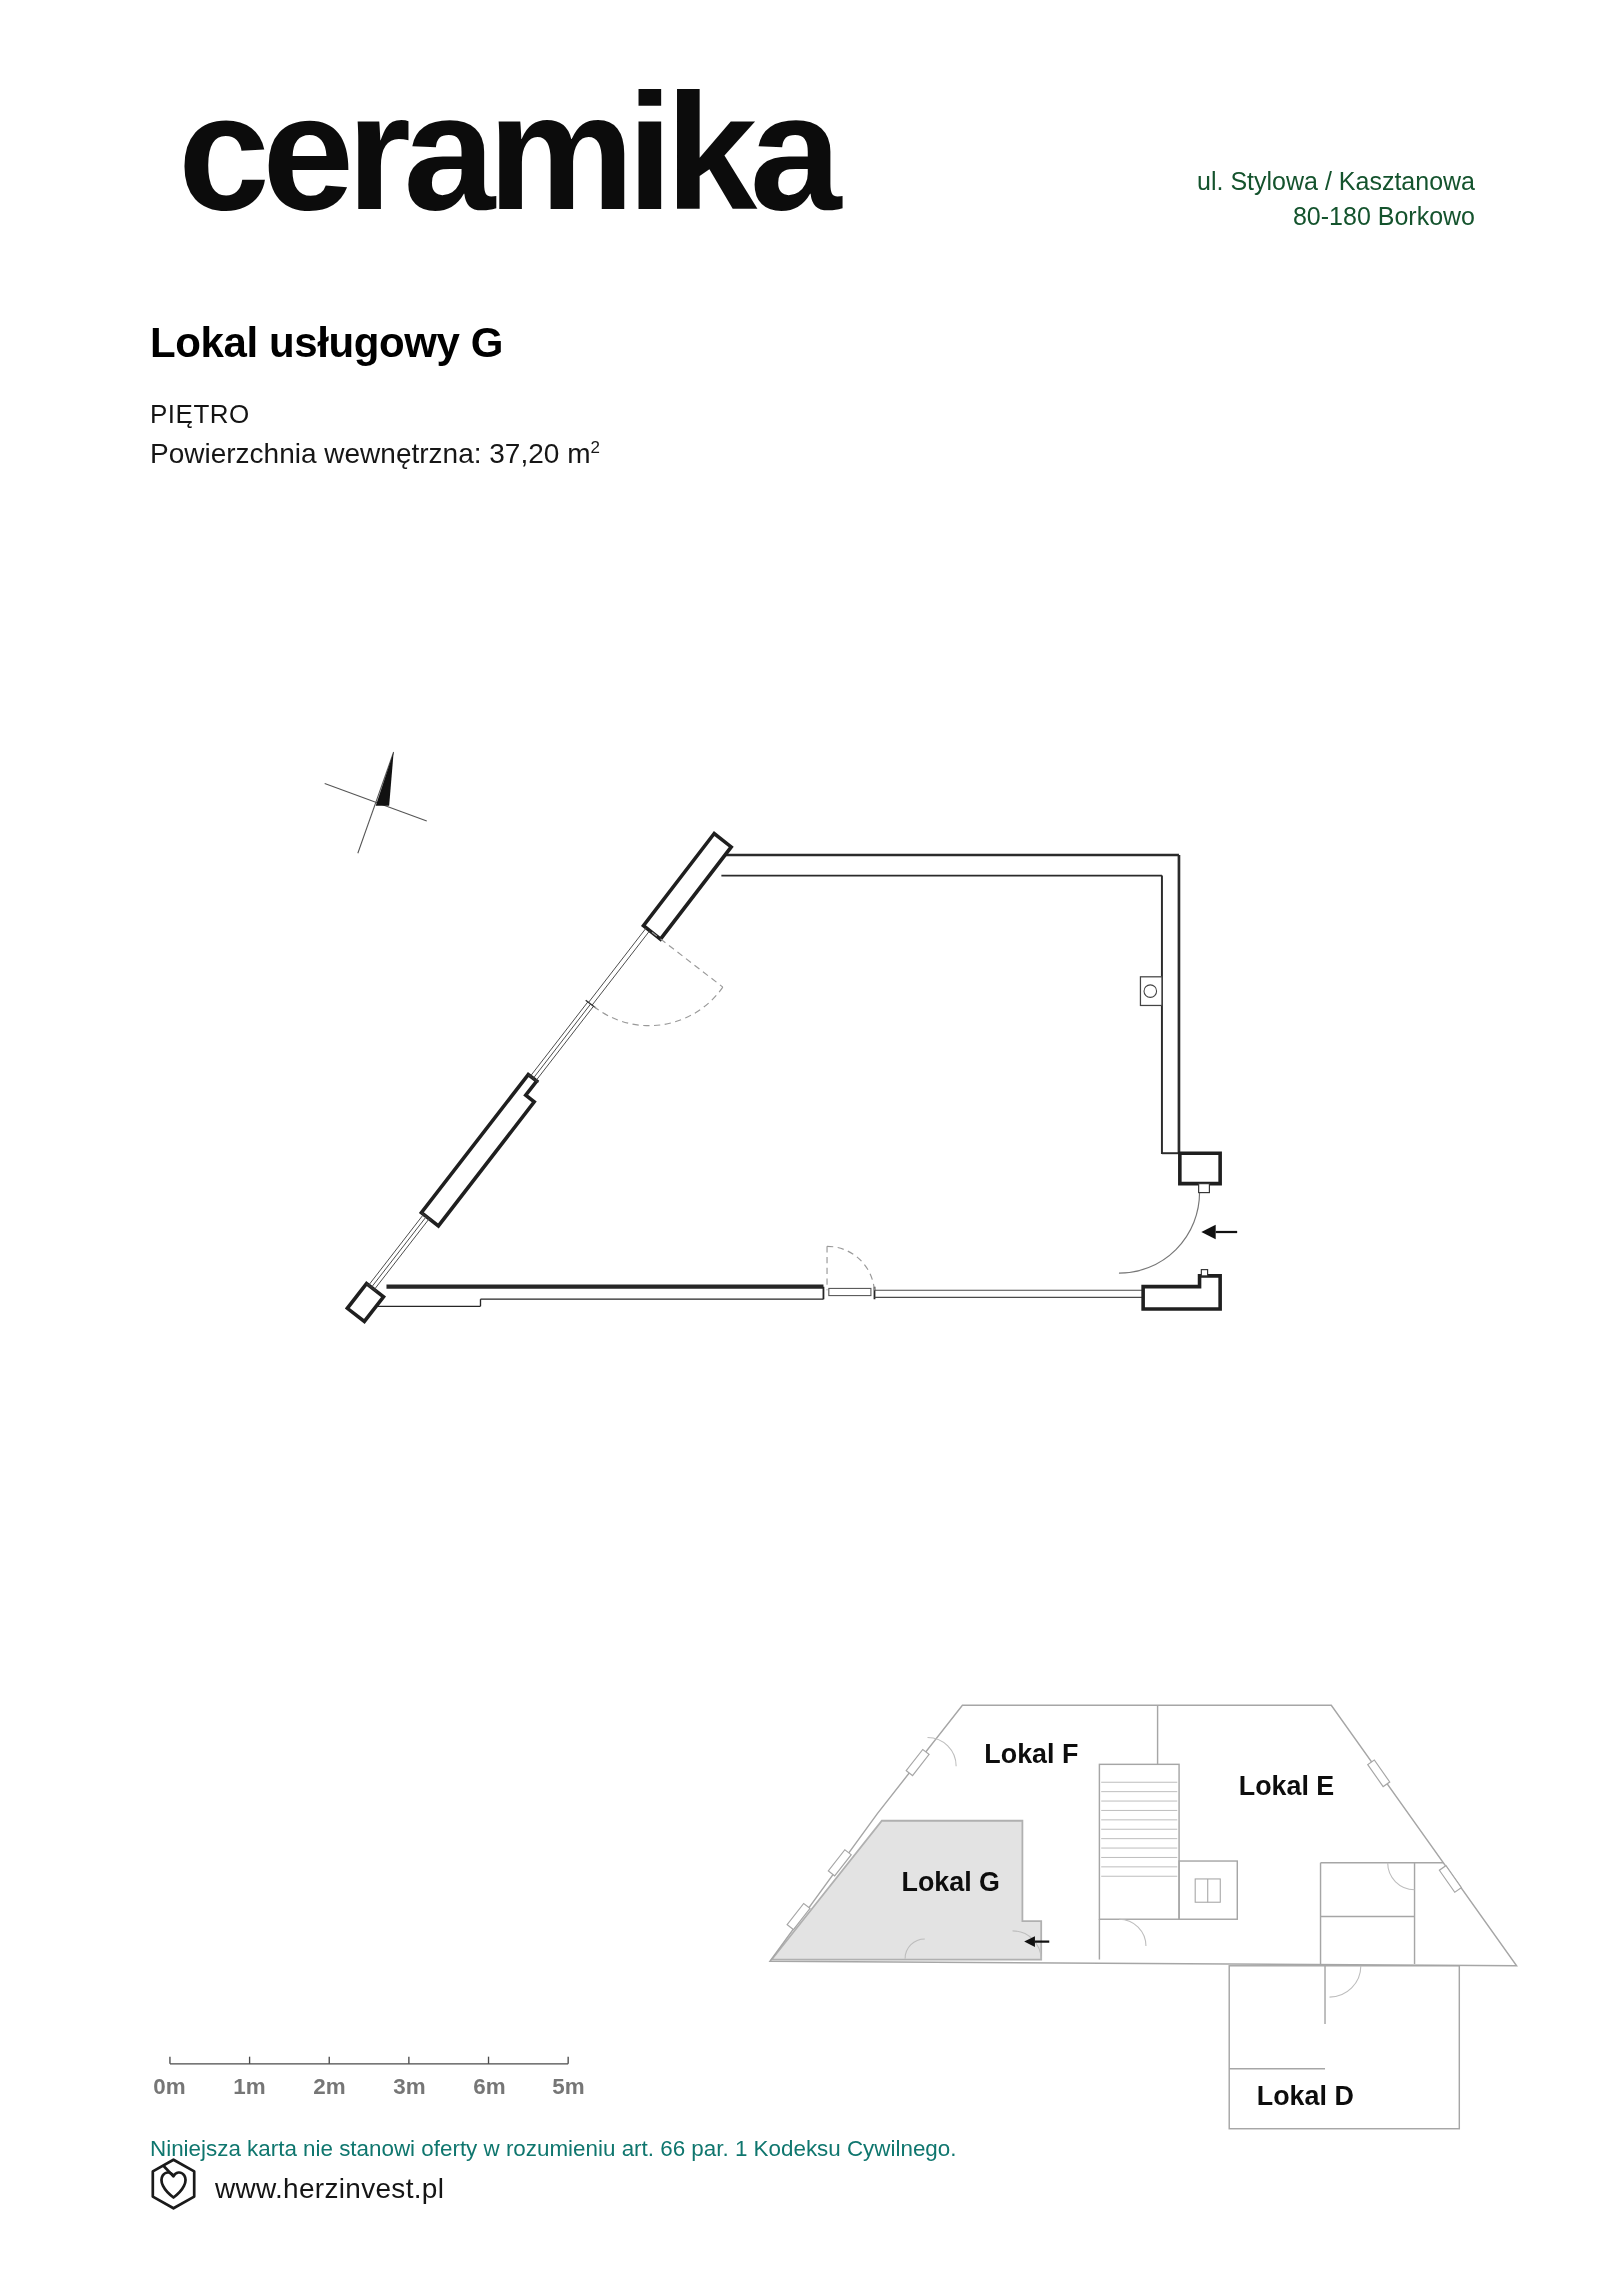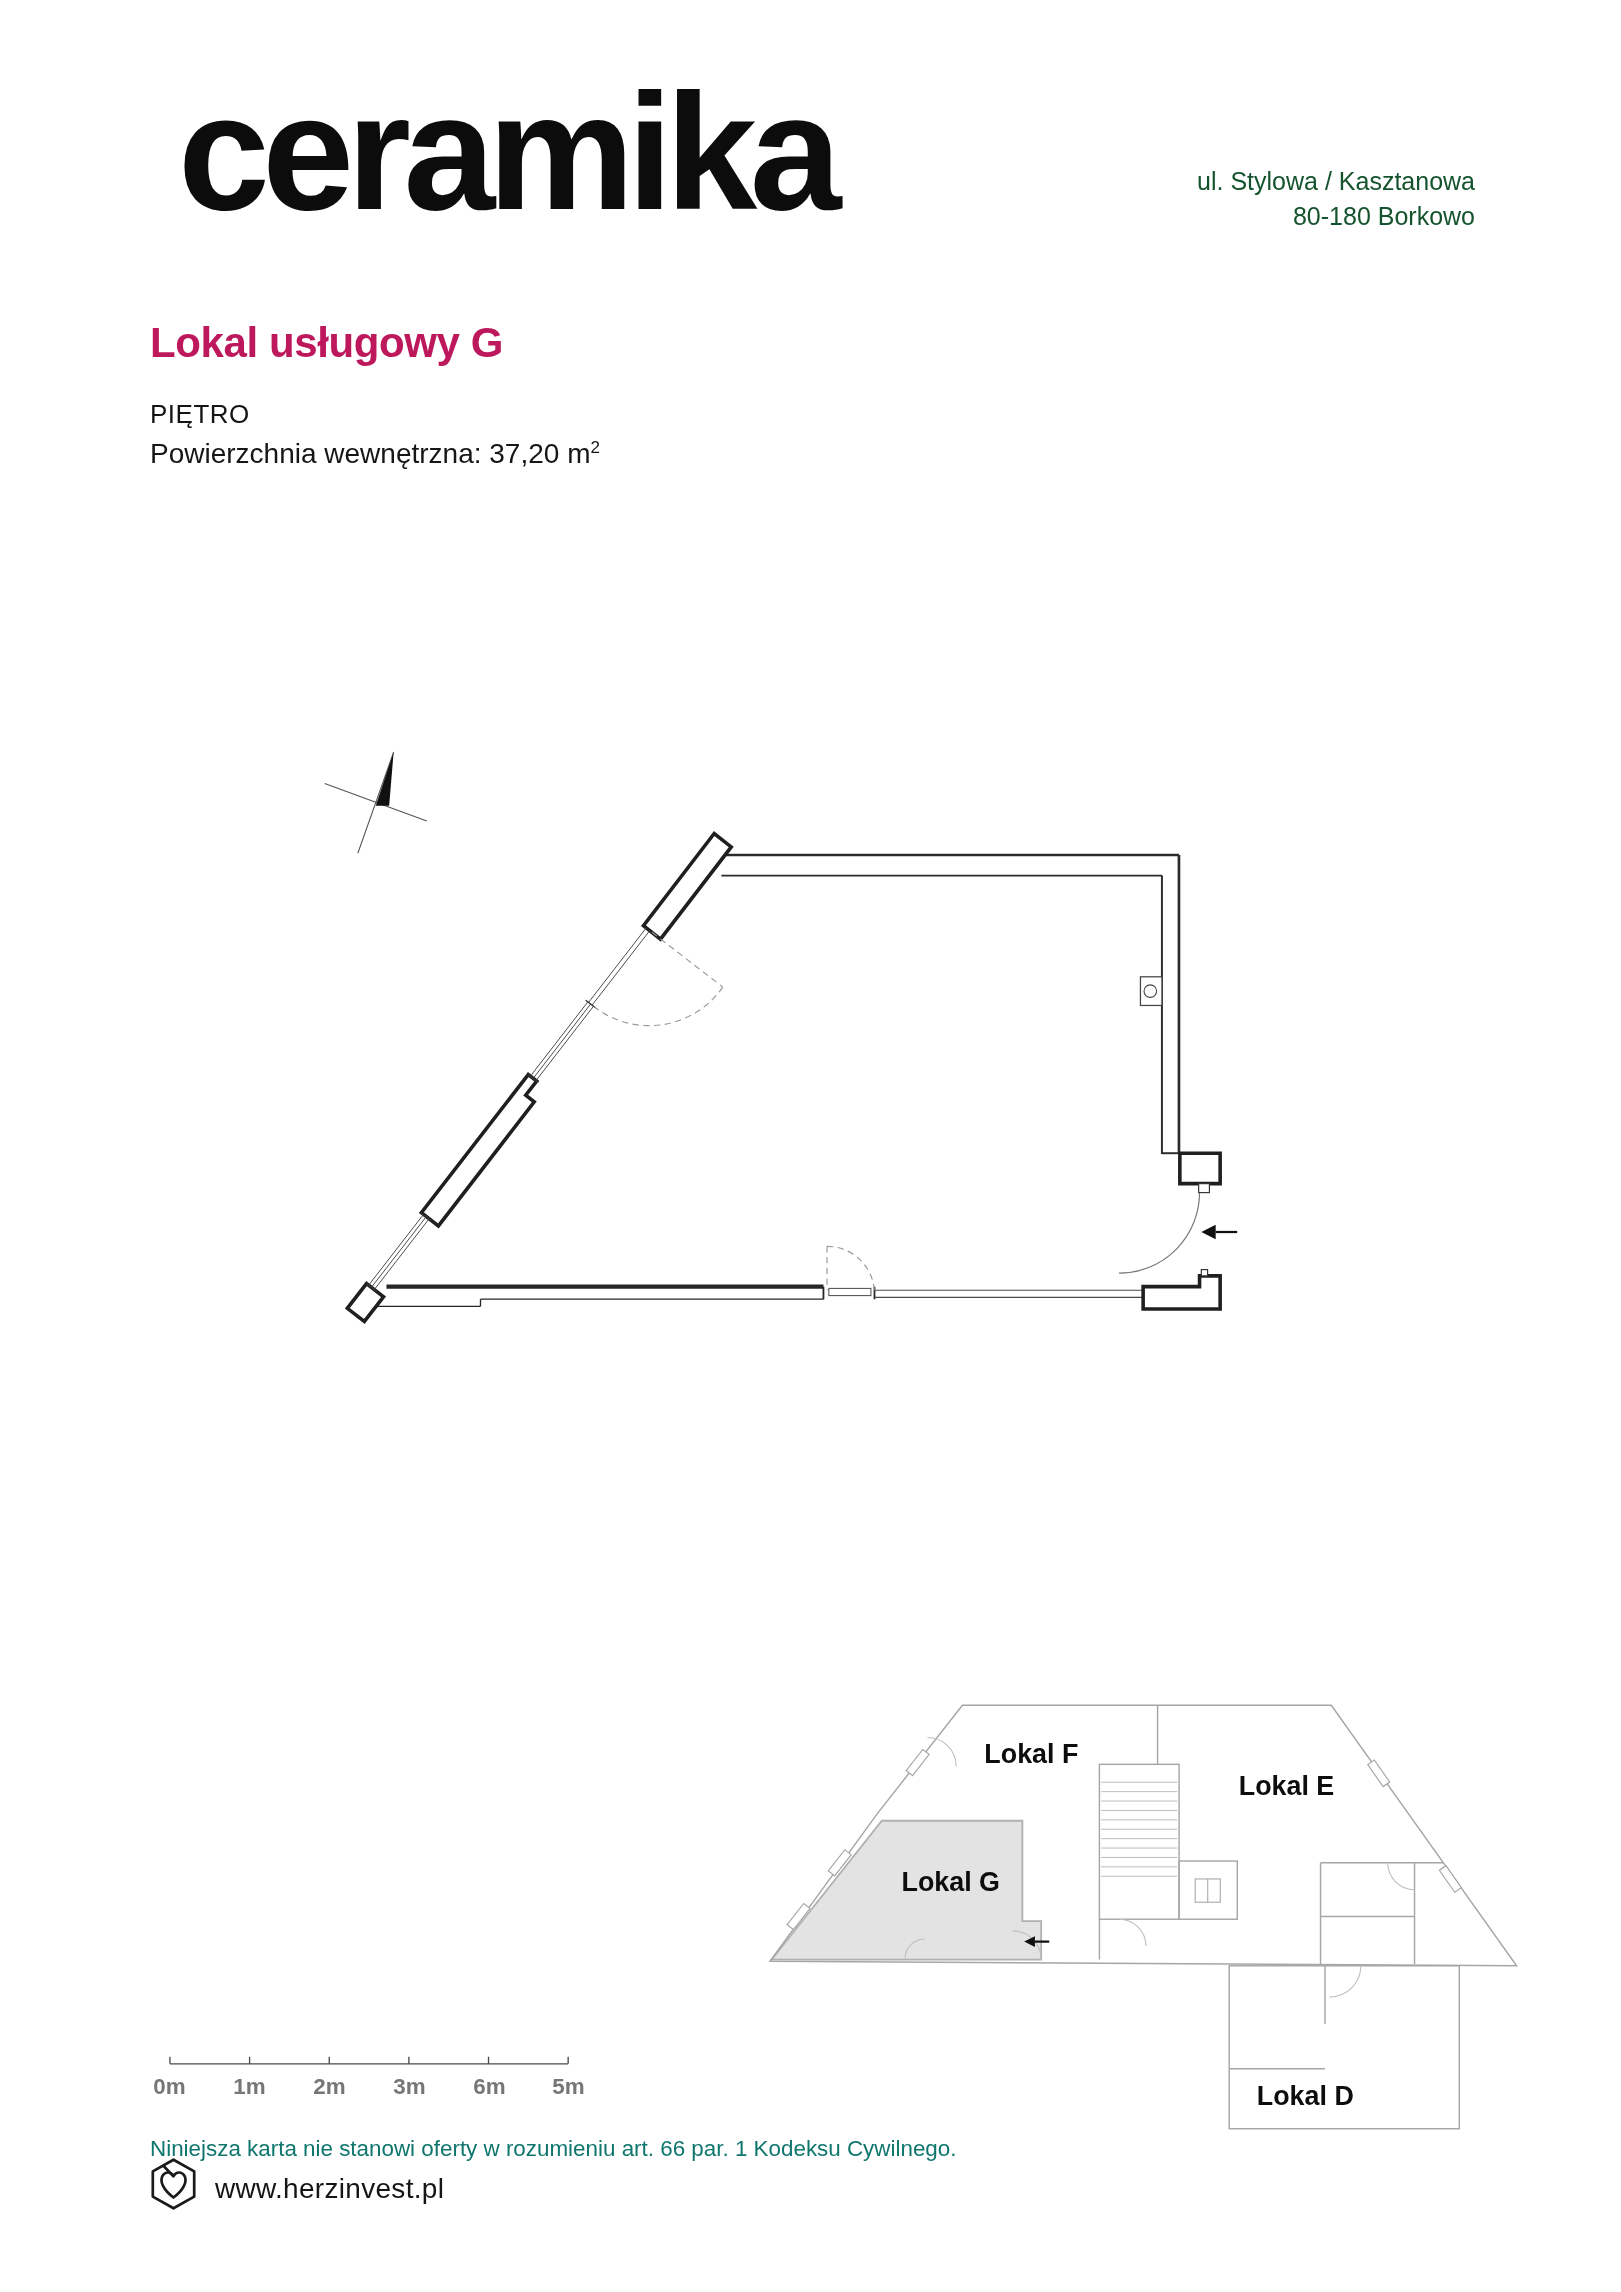--- a/index.html
+++ b/index.html
@@ -8,21 +8,21 @@
     font-family:"Liberation Sans",sans-serif;color:#111;overflow:hidden;
   }
   .abs{position:absolute;}
   .brand{
     left:142px;top:70px;font-size:165px;font-weight:800;letter-spacing:-0.045em;
     color:#0c0c0c;line-height:1;margin-left:36px;
   }
   .address{
     right:146px;top:164px;text-align:right;font-size:25px;line-height:1.38;color:#14532d;
   }
-  .unit-title{left:150px;top:319px;font-size:42px;font-weight:700;letter-spacing:-0.4px;color:#be185d;}
+  .unit-title{left:150px;top:319px;font-size:42px;font-weight:700;letter-spacing:-0.4px;color:#000000;}
   .unit-floor{left:150px;top:399px;font-size:26px;font-weight:400;letter-spacing:0.5px;color:#141414;}
   .unit-area{left:150px;top:438px;font-size:28px;font-weight:400;color:#161616;}
   .unit-area sup{font-size:17px;}
   .plan-main{left:322px;top:743px;}
   .plan-key{left:734px;top:1639px;}
   .scalebar-svg{left:169px;top:2054px;}
   .scalebar-labels{left:147px;top:2074px;width:466px;height:27px;}
   .scalebar-labels span{
     position:absolute;width:45px;text-align:center;font-size:22.4px;color:#767676;top:0;font-weight:bold;
   }

